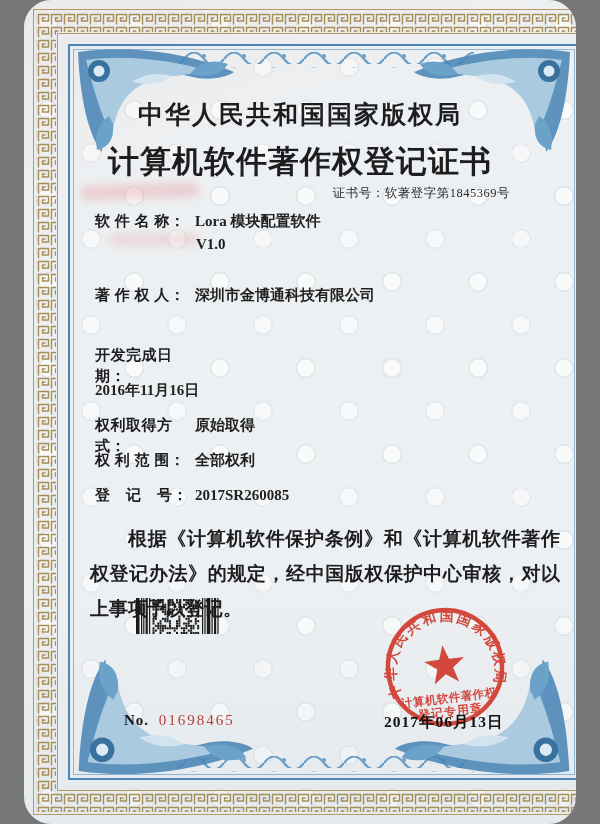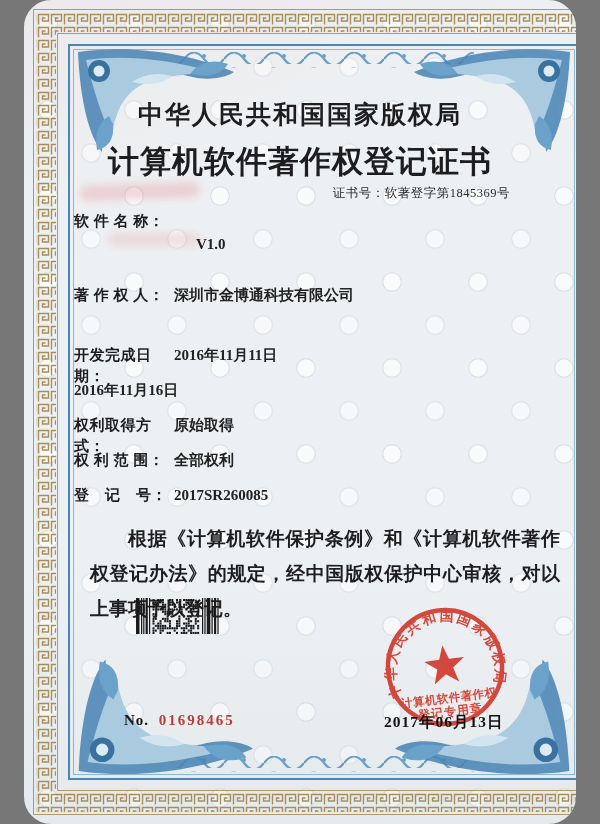--- a/index.html
+++ b/index.html
@@ -14,30 +14,30 @@
     color:#1d1d1f; overflow:hidden;border-radius:27px;
   }
   .tint{position:absolute;inset:0;pointer-events:none;
     background:linear-gradient(160deg, rgba(228,203,205,.18) 0%, rgba(255,255,255,0) 22%),
                linear-gradient(0deg, rgba(182,198,212,.15), rgba(255,255,255,0) 30%);}
   .border-svg{position:absolute;inset:0;}
   .header{position:absolute;top:98px;left:0;right:0;text-align:center;}
   .authority{font-size:25px;font-weight:bold;letter-spacing:2px;margin:0;}
   .title{font-size:31px;font-weight:bold;letter-spacing:1px;margin:10px 0 14px 0;}
   .cert-no{position:absolute;top:185px;right:66px;font-size:12.5px;letter-spacing:.5px;color:#2a2a2c;}
-  .row{position:absolute;left:50px;display:flex;font-size:15px;line-height:21px;}
+  .row{position:absolute;left:71px;display:flex;font-size:15px;line-height:21px;}
   .row .lab{font-weight:bold;width:100px;flex:none;letter-spacing:.5px;}
   .row .val{font-weight:bold;color:#222;}
   .val-line2{position:absolute;left:172px;font-size:15px;font-weight:bold;text-align:right;}
   .body-par{position:absolute;left:66px;top:521px;width:470px;font-size:19px;font-weight:bold;
     line-height:35px;text-indent:2em;text-align:justify;color:#1e1e20;}
   .barcode{position:absolute;left:112px;top:598px;}
   .serial{position:absolute;left:100px;top:712px;font-size:15px;}
   .serial .no-lab{font-weight:bold;color:#171717;letter-spacing:1px;}
-  .serial .no-num{color:#b5403a;letter-spacing:2px;font-weight:bold;margin-left:6px;}
+  .serial .no-num{color:#b5403a;letter-spacing:2px;font-weight:normal;margin-left:6px;}
   .seal{position:absolute;left:342px;top:588px;width:158px;height:158px;}
   .issue-date{position:absolute;left:360px;top:712px;font-size:15.5px;font-weight:bold;
     letter-spacing:1px;color:#111;z-index:3;}
   .smudge{position:absolute;pointer-events:none;border-radius:10px;filter:blur(4px);}
   .smudge.s1{left:56px;top:184px;width:120px;height:15px;background:rgba(226,118,128,.28);transform:rotate(-2deg);}
   .smudge.s2{left:84px;top:233px;width:92px;height:13px;background:rgba(226,130,138,.22);}
 </style>
 </head>
 <body>
 
@@ -88,31 +88,31 @@
     <div class="authority">中华人民共和国国家版权局</div>
     <div class="title">计算机软件著作权登记证书</div>
   </div>
 
   <div class="cert-no">
     <span>证书号：</span><span>软著登字第1845369号</span>
   </div>
 
   <div class="row" style="top:211px">
     <span class="lab">软 件 名 称：</span>
+    <span class="val">Lora 模块配置软件</span>
   </div>
   <div class="val-line2" style="top:236px">V1.0</div>
 
   <div class="row" style="top:285px">
     <span class="lab">著 作 权 人：</span>
     <span class="val">深圳市金博通科技有限公司</span>
   </div>
 
   <div class="row" style="top:345px">
     <span class="lab">开发完成日期：</span>
-    <span class="val">2016年11月11日</span>
   </div>
 
   <div class="row" style="top:380px">
     <span class="val">2016年11月16日</span>
   </div>
 
   <div class="row" style="top:415px">
     <span class="lab">权利取得方式：</span>
     <span class="val">原始取得</span>
   </div>

